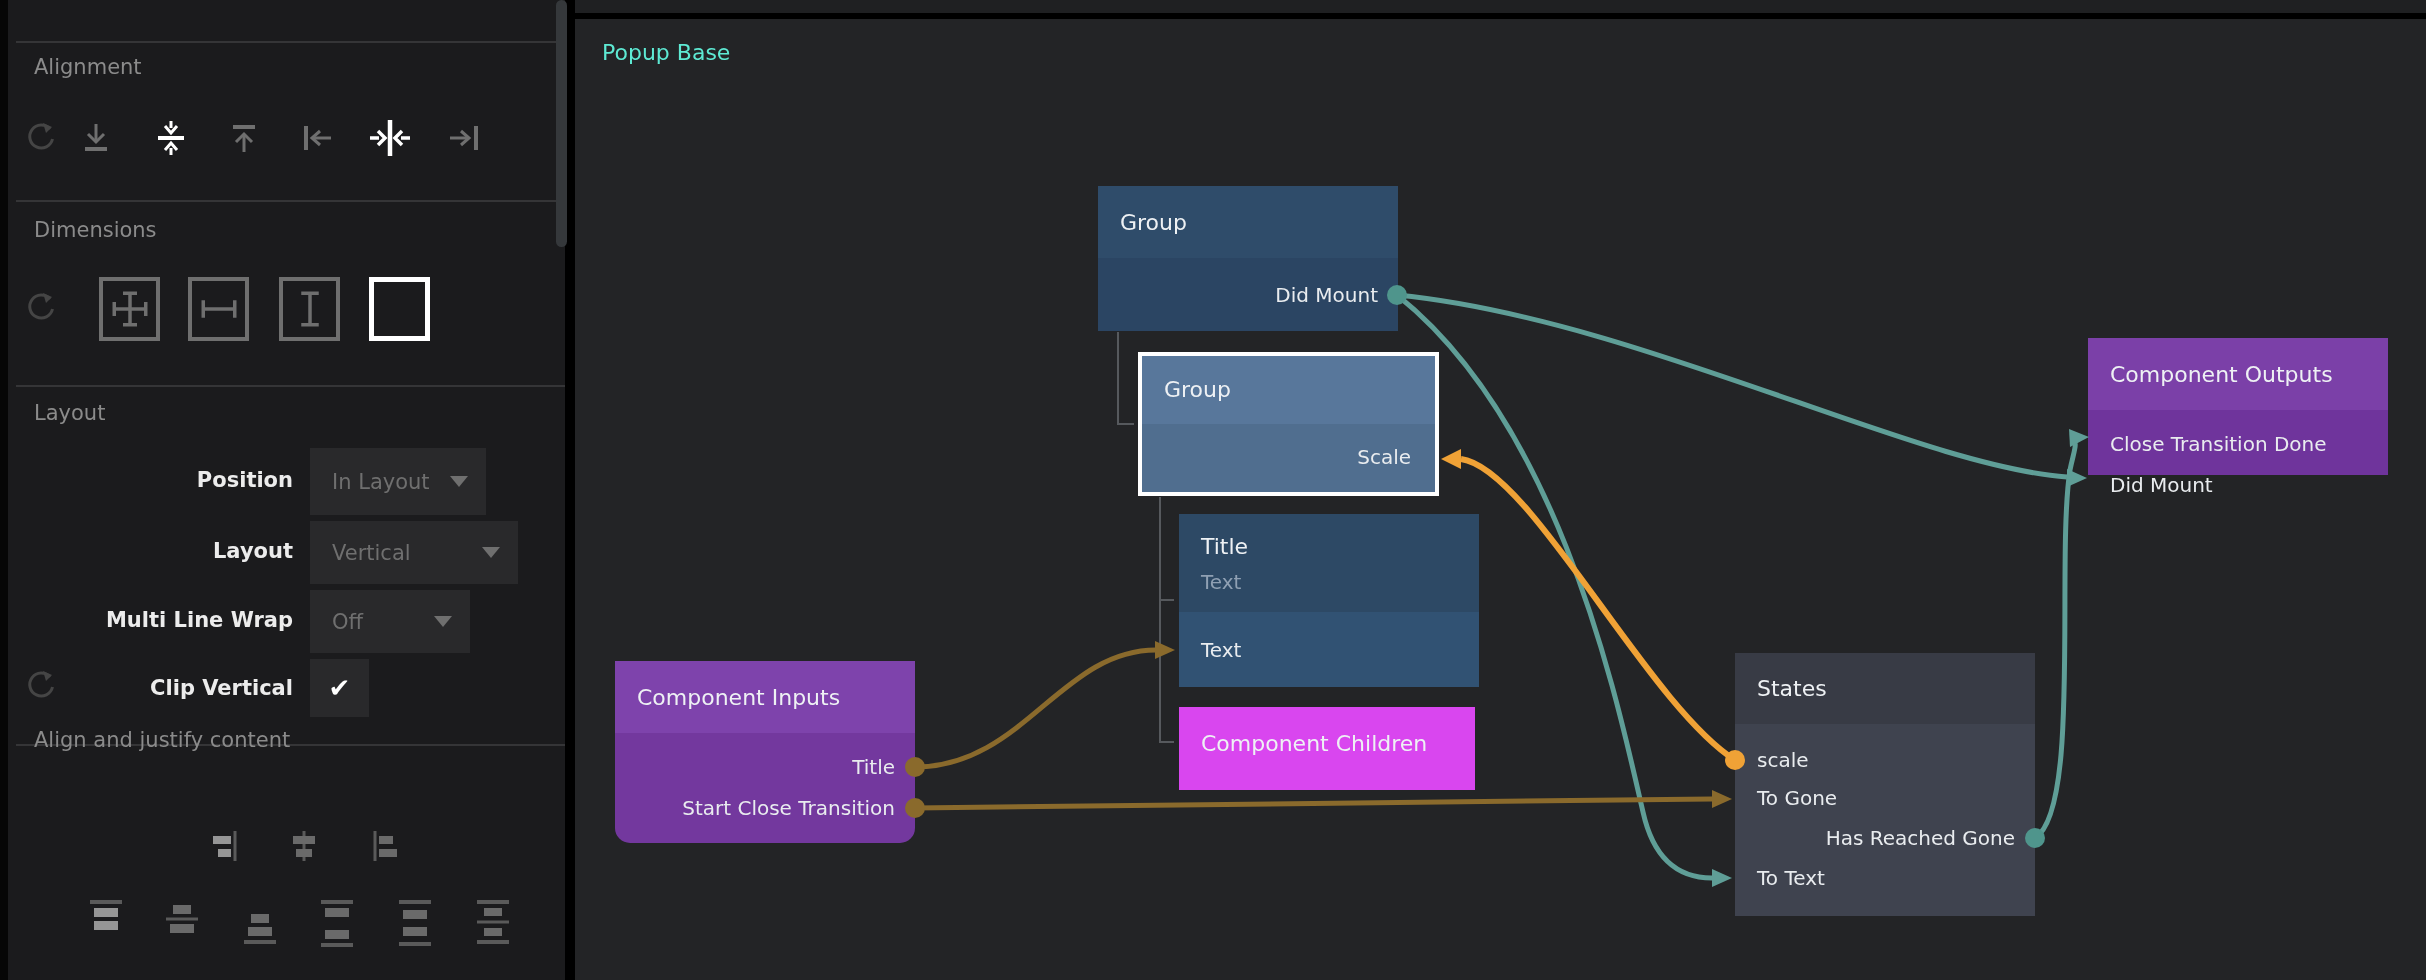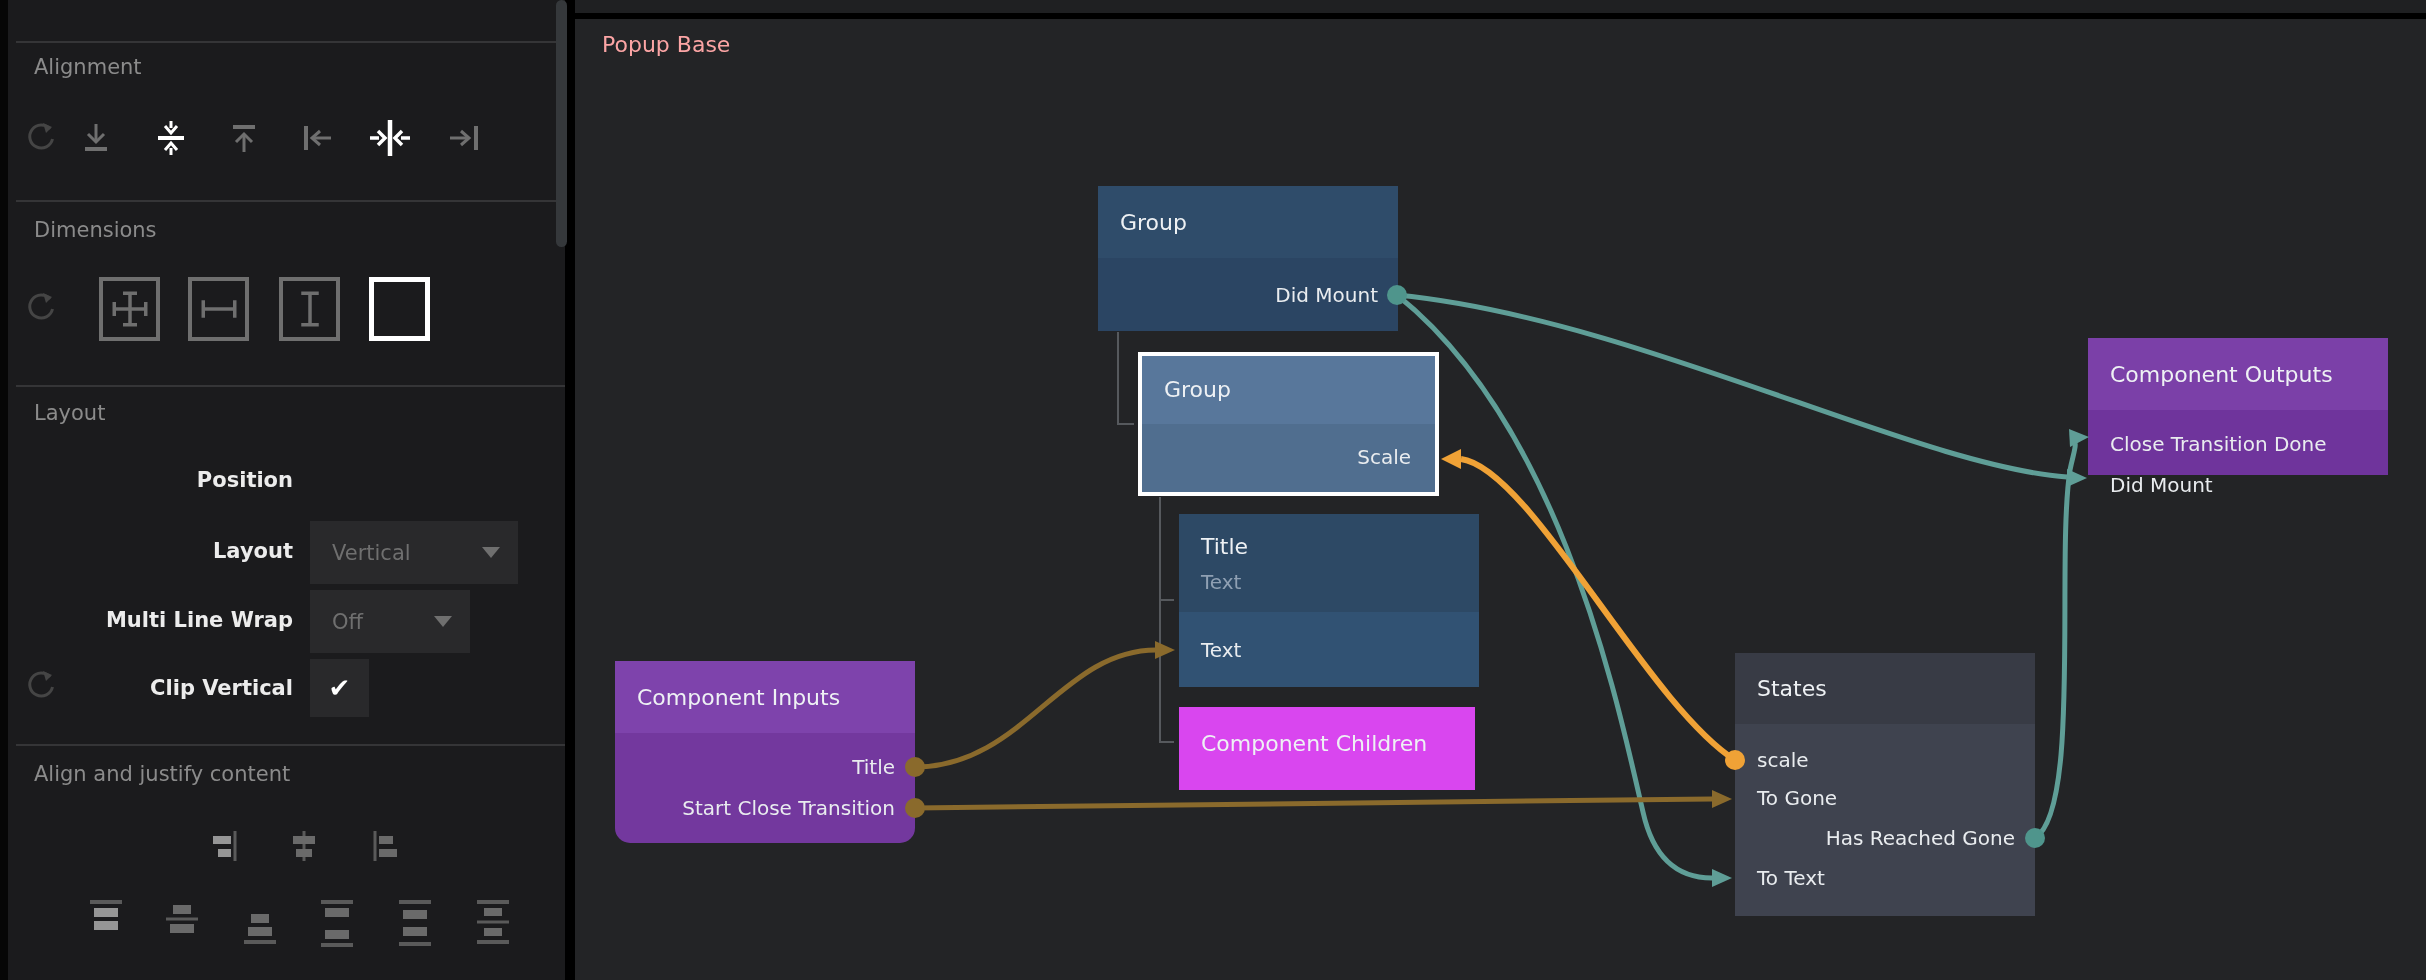--- a/index.html
+++ b/index.html
@@ -24,21 +24,21 @@
   .scroll-thumb { position:absolute; left:548px; top:0; width:11px; height:247px;
                   background:#35383b; border-radius:6px; }
   .dim-box { position:absolute; width:61px; height:64px; border:4px solid #6f6f6f;
              display:flex; align-items:center; justify-content:center; }
   .dim-box.active { border:5px solid #ffffff; }
 
   
   .canvas { position:absolute; left:575px; top:0; width:1851px; height:980px; background:#232426; }
   .canvas-topstrip { position:absolute; left:0; top:0; width:1851px; height:13px; background:#1f2022; }
   .canvas-topline  { position:absolute; left:0; top:13px; width:1851px; height:6px; background:#000; }
-  .canvas-title { position:absolute; left:27px; top:32px; font-size:22px; color:#fca5a5; }
+  .canvas-title { position:absolute; left:27px; top:40px; font-size:22px; color:#5eead4; }
 
   .node { position:absolute; }
   .node .hd-title { position:absolute; left:22px; font-size:22px; color:#eef1f4; }
   .node .sub { position:absolute; left:22px; font-size:20px; color:#8fa0b3; }
   .port { position:absolute; font-size:20px; color:#e9ecef; transform:translateY(-50%);
           white-space:nowrap; }
   .port.r { right:20px; text-align:right; }
   .port.l { left:22px; }
 
   .n-group-top { left:523px; top:186px; width:300px; height:145px; background:#2b4563; }
@@ -153,20 +153,24 @@
           <line x1="12" y1="3" x2="12" y2="21"></line>
           <line x1="7" y1="3" x2="17" y2="3"></line>
           <line x1="7" y1="21" x2="17" y2="21"></line>
         </svg>
     </div>
     <div class="dim-box active" style="left:361px;top:277px"></div>
 
     <div class="section-label" style="top:401px">Layout</div>
 
     <div class="row-label" style="left:20px;top:468px">Position</div>
+    <div class="dropdown" style="left:302px;top:448px;width:176px;height:67px">
+      <span class="val">In Layout</span>
+      <span class="caret"></span>
+    </div>
 
     <div class="row-label" style="left:20px;top:539px">Layout</div>
     <div class="dropdown" style="left:302px;top:521px;width:208px;height:63px">
       <span class="val">Vertical</span>
       <span class="caret"></span>
     </div>
 
     <div class="row-label" style="left:20px;top:608px">Multi Line Wrap</div>
     <div class="dropdown" style="left:302px;top:590px;width:160px;height:63px">
       <span class="val">Off</span>
@@ -177,21 +181,21 @@
       <svg width="36" height="36" viewBox="0 0 36 36">
           <path d="M27 9 A11.5 11.5 0 1 0 29.5 19" fill="none" stroke="#454545" stroke-width="3"></path>
           <polygon points="20,3 29,7 23,13" fill="#454545"></polygon>
         </svg>
     </div>
     <div class="row-label" style="left:20px;top:676px">Clip Vertical</div>
     <div class="checkbox" style="left:302px;top:659px;width:59px;height:58px">
       <span>✔</span>
     </div>
 
-    <div class="section-label" style="top:762px">Align and justify content</div>
+    <div class="section-label" style="top:728px">Align and justify content</div>
 
     <div class="icon-btn" style="left:203px;top:827px">
       <svg width="28" height="38" viewBox="0 0 28 38">
           <line x1="24" y1="4" x2="24" y2="34" stroke="#5a5a5a" stroke-width="3"></line>
           <rect x="2" y="9" width="18" height="8" fill="#969696"></rect>
           <rect x="7" y="22" width="13" height="8" fill="#969696"></rect>
         </svg>
     </div>
     <div class="icon-btn" style="left:282px;top:827px">
       <svg width="28" height="38" viewBox="0 0 28 38">

